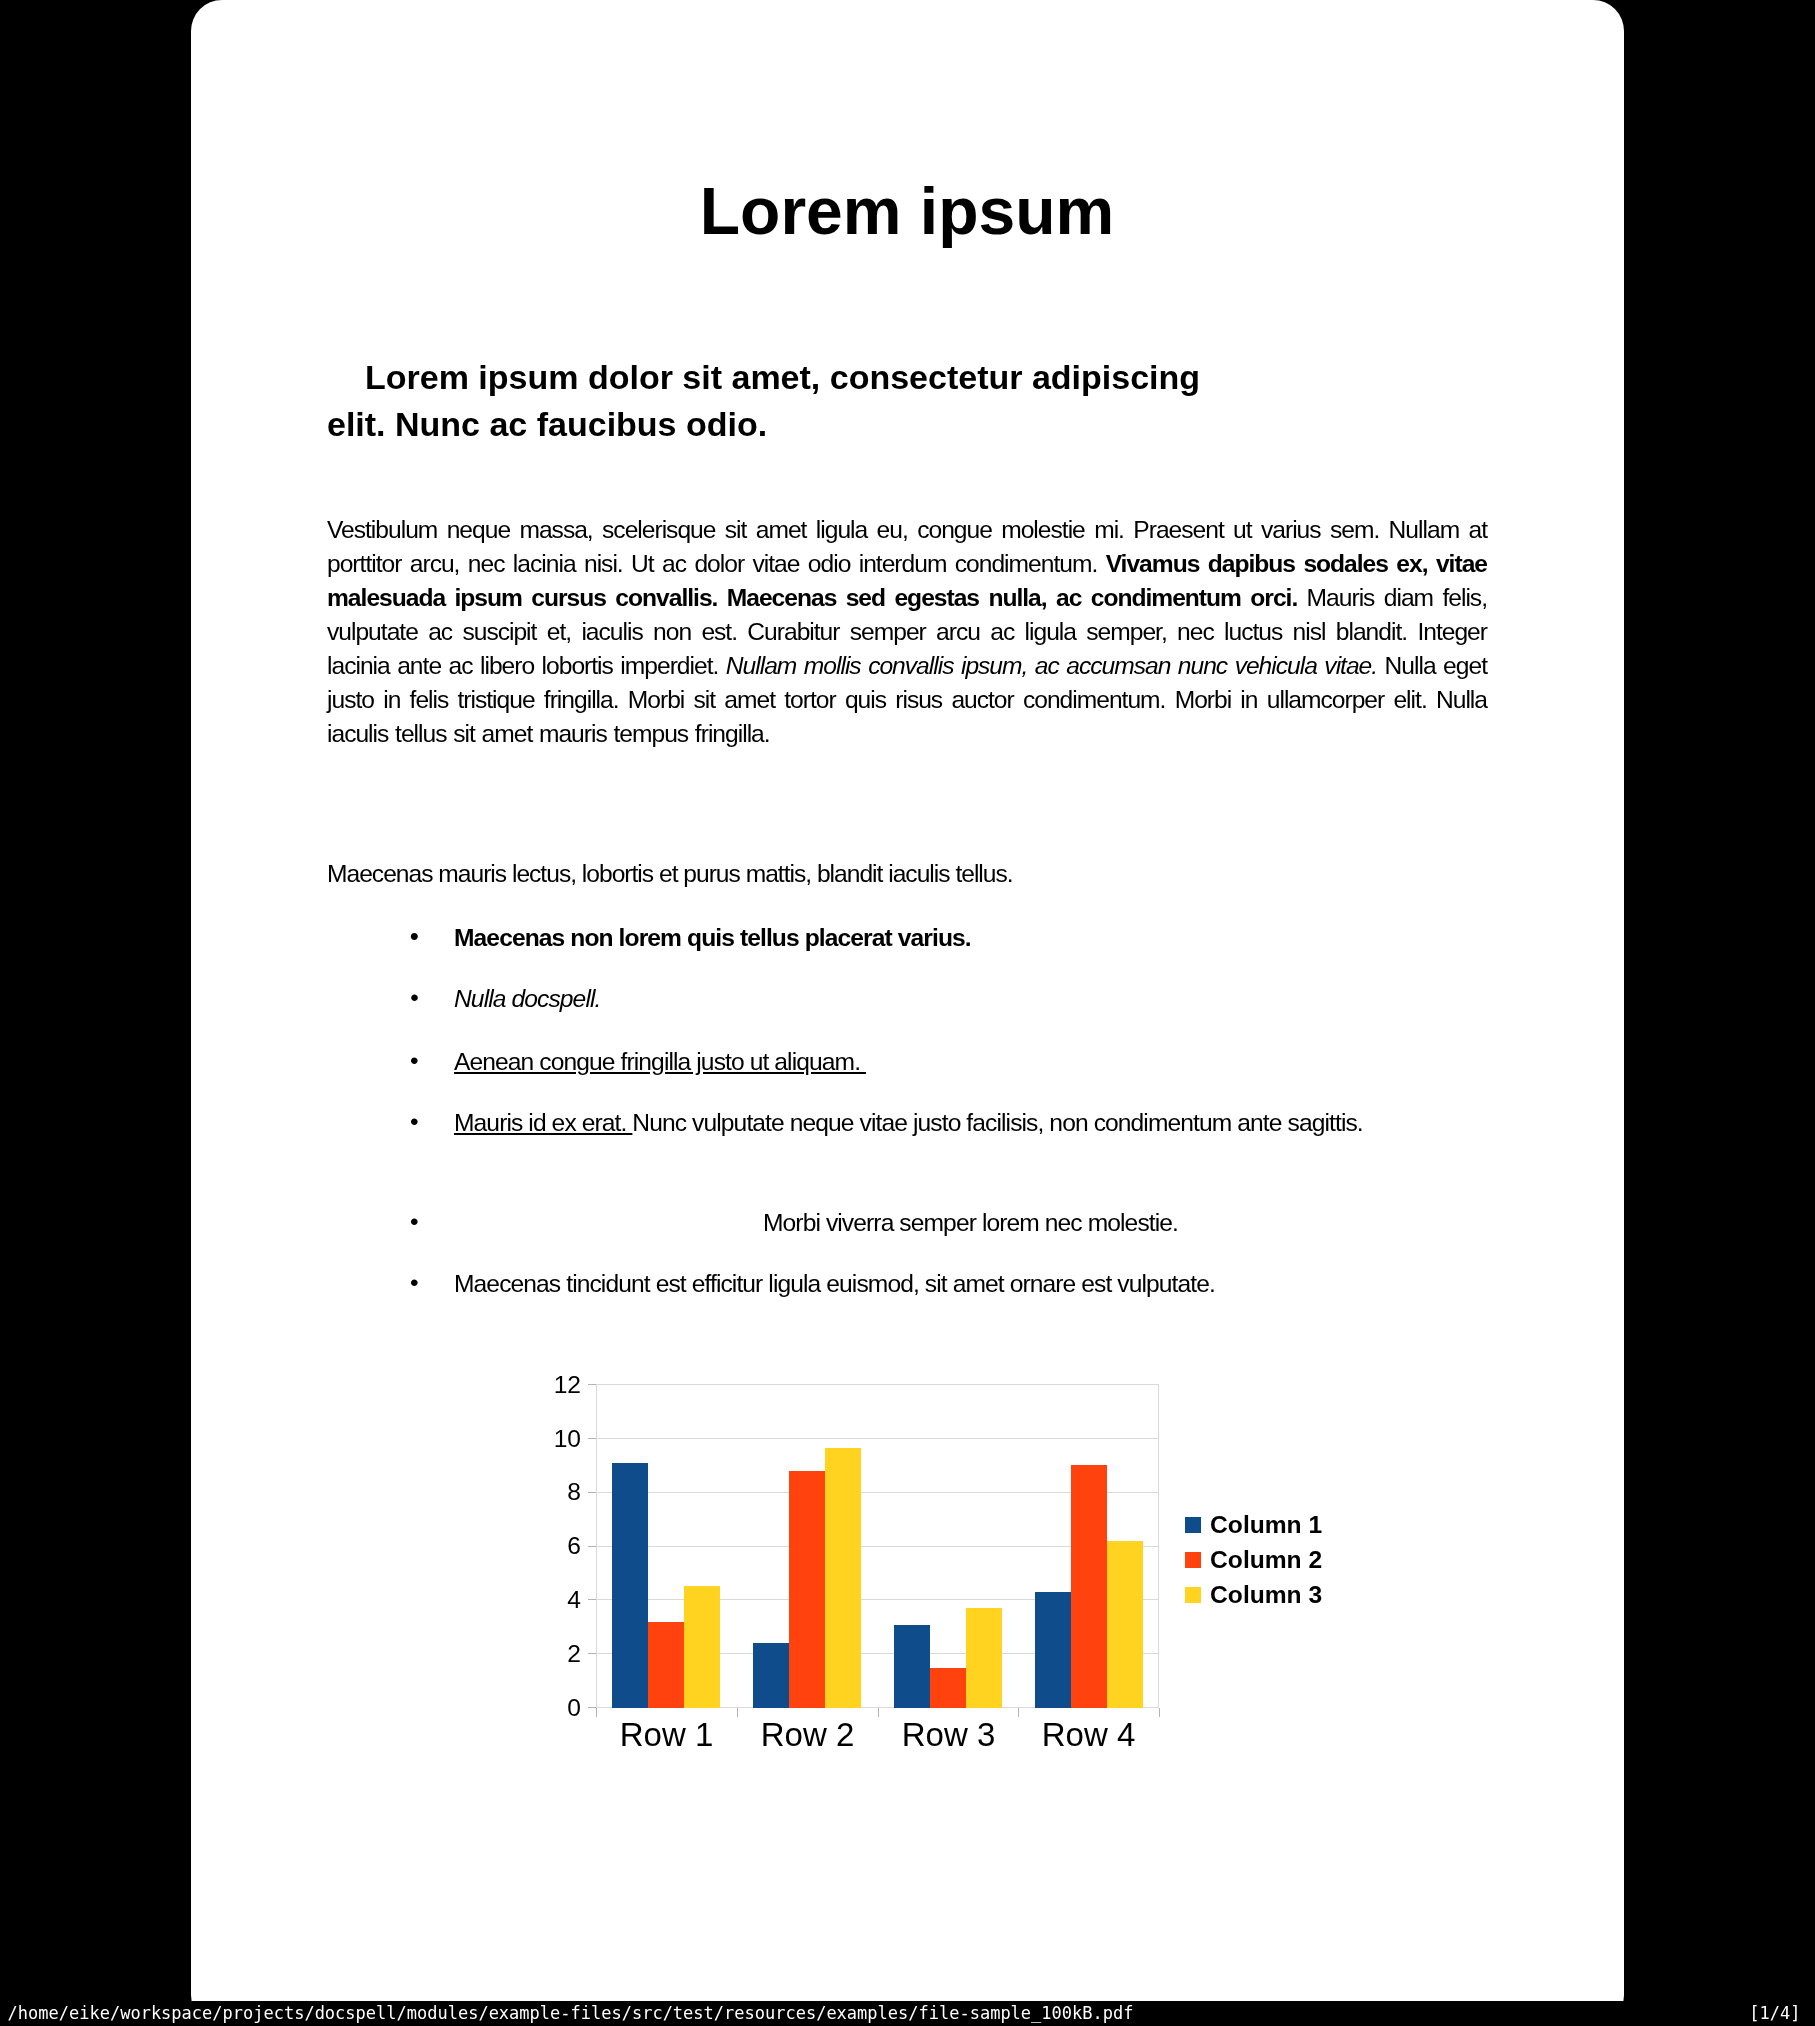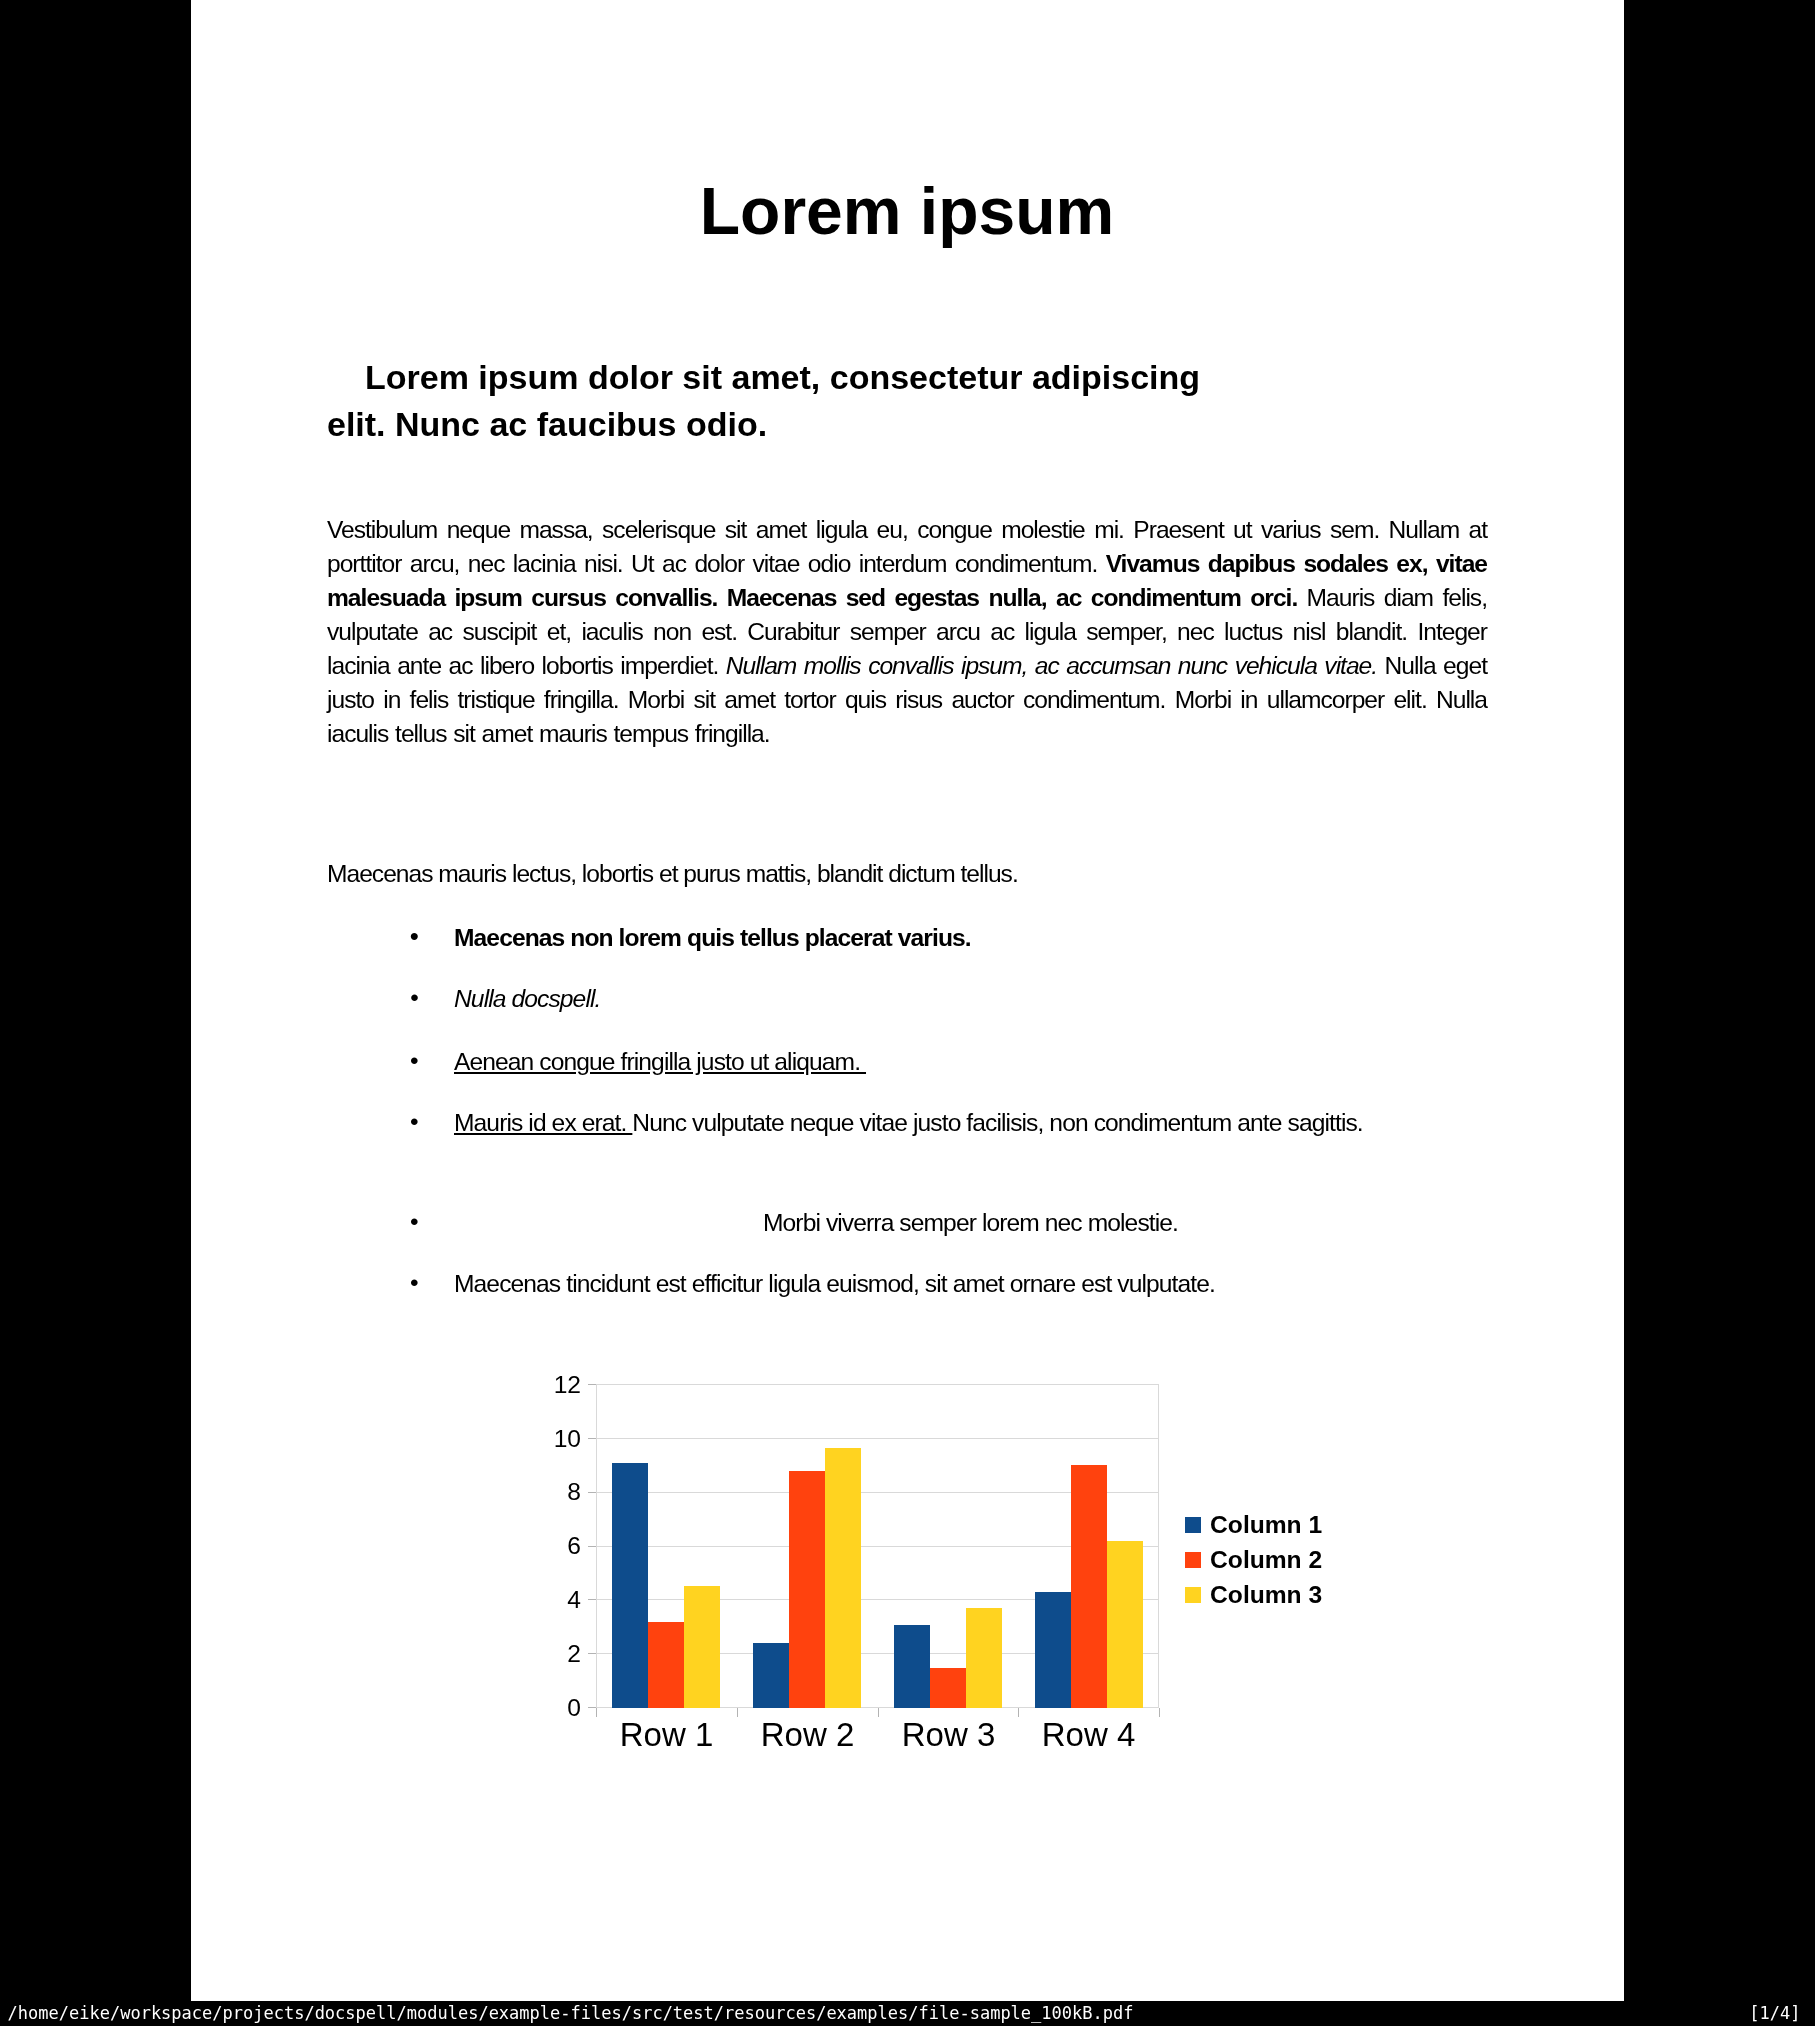--- a/index.html
+++ b/index.html
@@ -2,21 +2,21 @@
 <html style="font-size:15px"><head>
 <meta charset="utf-8">
 <style>
   html,body{margin:0;padding:0;}
   body{
     width:1815px;height:2026px;position:relative;background:#000;
     font-family:"Liberation Sans",sans-serif;overflow:hidden;
   }
   .page{
     position:absolute;left:191px;top:0;width:1433px;height:2026px;
-    background:#ffffff;color:#000;
+    background:#ffffff;color:#000;border-radius:31px;
   }
   .doc-title{
     position:absolute;left:136px;top:176px;width:1160px;
     font-weight:bold;font-size:66px;line-height:70px;text-align:center;
     font-family:"Liberation Sans",sans-serif;
   }
   .doc-subtitle{
     position:absolute;left:136px;top:354px;width:1160px;
     font-weight:bold;font-size:34px;line-height:47px;
     font-family:"Liberation Sans",sans-serif;
@@ -93,21 +93,21 @@
 
   <div class="doc-title">Lorem ipsum</div>
 
   <div class="doc-subtitle">
     <span class="l1">Lorem ipsum dolor sit amet, consectetur adipiscing</span>
     <span class="l2">elit. Nunc ac faucibus odio.</span>
   </div>
 
   <div class="par1"><span>Vestibulum neque massa, scelerisque sit amet ligula eu, congue molestie mi. Praesent ut varius sem. Nullam at porttitor arcu, nec lacinia nisi. Ut ac dolor vitae odio interdum condimentum. </span><span class="b">Vivamus dapibus sodales ex, vitae malesuada ipsum cursus convallis. Maecenas sed egestas nulla, ac condimentum orci.</span><span> Mauris diam felis, vulputate ac suscipit et, iaculis non est. Curabitur semper arcu ac ligula semper, nec luctus nisl blandit. Integer lacinia ante ac libero lobortis imperdiet. </span><span class="i">Nullam mollis convallis ipsum, ac accumsan nunc vehicula vitae.</span><span> Nulla eget justo in felis tristique fringilla. Morbi sit amet tortor quis risus auctor condimentum. Morbi in ullamcorper elit. Nulla iaculis tellus sit amet mauris tempus fringilla.</span></div>
 
-  <div class="par2">Maecenas mauris lectus, lobortis et purus mattis, blandit dictum tellus.</div>
+  <div class="par2">Maecenas mauris lectus, lobortis et purus mattis, blandit iaculis tellus.</div>
 
   <ul class="doc-list">
     <li class="li-1">Maecenas non lorem quis tellus placerat varius.</li>
     <li class="li-2">Nulla docspell.</li>
     <li class="li-3"><span class="u">Aenean congue fringilla justo ut aliquam. </span></li>
     <li class="li-4"><span class="u">Mauris id ex erat. </span><span>Nunc vulputate neque vitae justo facilisis, non condimentum ante sagittis.</span></li>
     <li class="li-5">Morbi viverra semper lorem nec molestie.</li>
     <li class="li-6">Maecenas tincidunt est efficitur ligula euismod, sit amet ornare est vulputate.</li>
   </ul>
 

